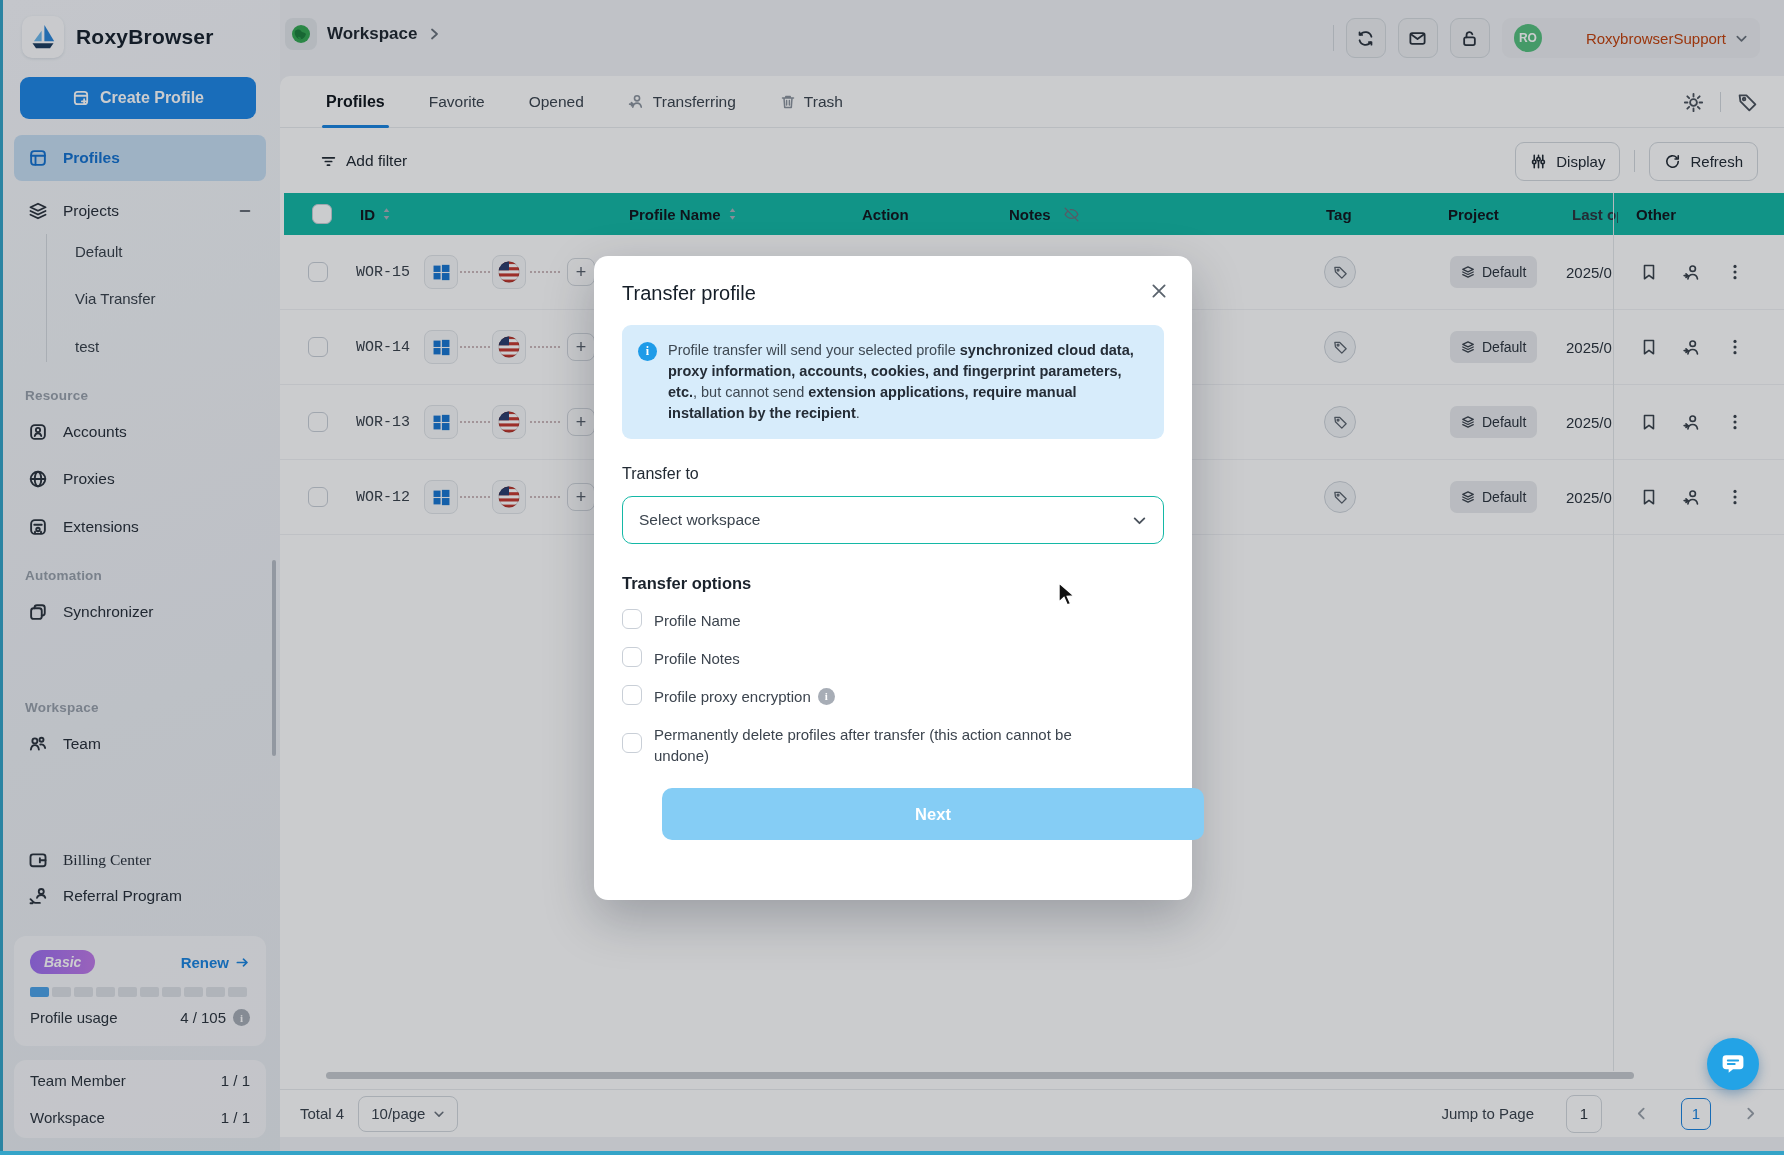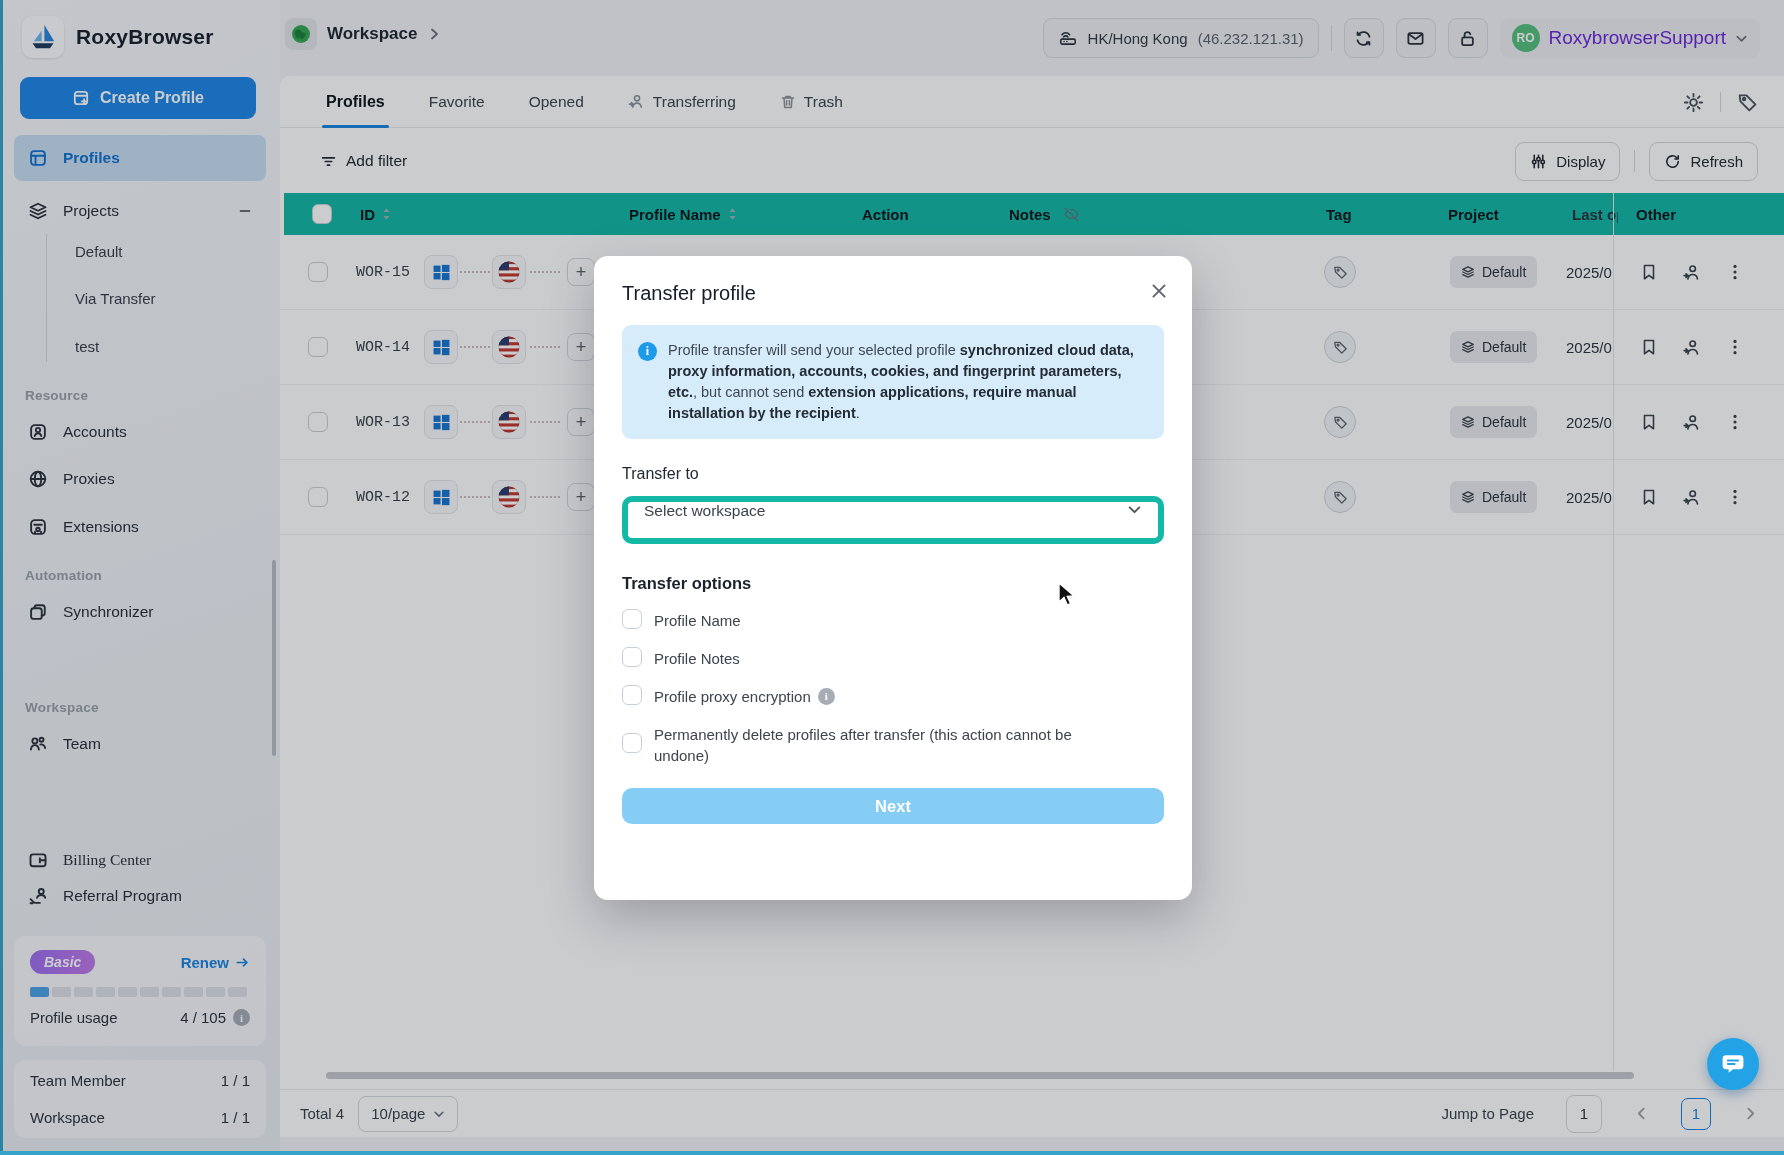--- a/index.html
+++ b/index.html
@@ -42,21 +42,21 @@
   .topbar { position:absolute; left:280px; right:0; top:0; height:76px; z-index:2; }
   .crumb { position:absolute; left:5px; top:18px; display:flex; align-items:center; gap:10px; }
   .globe-chip { width:32px; height:32px; border-radius:8px; background:#e2e6ea; display:flex; align-items:center; justify-content:center; }
   .crumb-label { font-size:17px; font-weight:bold; color:#1f2730; }
   .top-right { position:absolute; right:24px; top:18px; display:flex; align-items:center; gap:12px; }
   .ip-chip { height:40px; border:1px solid #d5dade; background:#edeff2; border-radius:9px; display:flex; align-items:center; gap:10px; padding:0 14px; font-size:15px; color:#333b44; }
   .vline { width:1px; height:26px; background:#d3d8dd; }
   .sq-btn { width:40px; height:40px; border:1px solid #d5dade; background:#edeff2; border-radius:9px; display:flex; align-items:center; justify-content:center; cursor:pointer; }
   .acct-chip { height:40px; border-radius:9px; background:#eceef1; display:flex; align-items:center; gap:9px; padding:0 12px; cursor:pointer; }
   .avatar { width:28px; height:28px; border-radius:50%; background:#55c07e; color:#fff; font-size:12px; font-weight:bold; display:flex; align-items:center; justify-content:center; }
-  .acct-name { font-size:19px; color:#6d28d9; }
+  .acct-name { font-size:15px; color:#c2410c;margin-left:35px; }
 
   
   .main { position:absolute; left:280px; top:76px; right:0; bottom:18px; background:#fff; border-top-left-radius:10px; z-index:1; }
   .tabs-row { position:absolute; left:0; right:0; top:0; height:52px; border-bottom:1px solid #e9ebee; display:flex; align-items:center; padding-left:46px; gap:44px; }
   .tab { display:flex; align-items:center; gap:8px; font-size:15.5px; color:#3c454f; height:52px; cursor:pointer; position:relative; }
   .tab svg { stroke:#8b939d; }
   .tab.active { font-weight:bold; color:#10161d; font-size:16px; }
   .tab.active::after { content:""; position:absolute; left:-4px; right:-4px; bottom:0; height:3px; background:#1a84e0; border-radius:2px; }
   .tabs-icons { position:absolute; right:0; top:0; height:52px; display:flex; align-items:center; gap:16px; padding-right:26px; }
   .filter-row { position:absolute; left:0; right:0; top:53px; height:64px; display:flex; align-items:center; padding:0 26px 0 40px; }
@@ -89,28 +89,28 @@
   
   .overlay { position:absolute; inset:0; background:rgba(8,14,22,.21); z-index:10; }
   .modal { position:absolute; left:594px; top:256px; width:598px; height:644px; background:#fff; border-radius:14px; box-shadow:0 18px 50px rgba(10,20,35,.25); z-index:20; padding:26px 28px; }
   .modal-title { font-size:20px; font-weight:normal; color:#151e28; }
   .modal-close { position:absolute; right:24px; top:26px; cursor:pointer; display:flex; }
   .infobox { margin-top:20px; background:#d7ecfb; border-radius:9px; padding:15px 16px; display:flex; gap:11px; }
   .info-i { flex:0 0 auto; width:19px; height:19px; border-radius:50%; background:#1e9be8; color:#fff; font-size:12px; font-weight:bold; display:flex; align-items:center; justify-content:center; margin-top:2px; font-family:"Liberation Serif",serif; }
   .info-text { font-size:14.5px; line-height:21px; color:#3e4852; width:478px; }
   .info-text b { color:#242c36; }
   .fld-label { margin-top:26px; font-size:16px; color:#222a33; }
-  .select { margin-top:13px; height:48px; border:6px solid #14b8a6; border-radius:10px; display:flex; align-items:flex-start; padding:0 16px; font-size:15.5px; color:#3a434d; cursor:pointer; }
+  .select { margin-top:13px; height:48px; border:1px solid #14b8a6; border-radius:10px; display:flex; align-items:center; padding:0 16px; font-size:15.5px; color:#3a434d; cursor:pointer; }
   .select .chev { margin-left:auto; display:flex; }
   .opt-label { margin-top:30px; font-size:16.5px; font-weight:bold; color:#1a222c; }
   .opt-row { display:flex; align-items:flex-start; gap:12px; margin-top:17px; font-size:15px; color:#3c444e; cursor:pointer; }
   .opt-row .checkbox { flex:0 0 auto; margin-top:-1px; }
   .opt-row.multiline .checkbox { margin-top:9px; }
   .opt-text { line-height:21px; max-width:455px; display:flex; align-items:center; }
-  .next-btn { margin-top:22px; width:100%; height:36px; border:none; border-radius:10px; background:#85cdf5; color:#fff; font-size:16.5px; font-weight:bold; cursor:default; font-family:"Liberation Sans",sans-serif; }
+  .next-btn { margin-top:22px; width:100%; height:52px; border:none; border-radius:10px; background:#85cdf5; color:#fff; font-size:16.5px; font-weight:bold; cursor:default; font-family:"Liberation Sans",sans-serif;margin-left:40px; }
 
   .chat-fab { position:absolute; left:1707px; top:1038px; width:52px; height:52px; border-radius:50%; background:#23a3e6; box-shadow:0 4px 12px rgba(20,90,150,.4); display:flex; align-items:center; justify-content:center; z-index:30; cursor:pointer; }
   .cursor { position:absolute; left:1055px; top:582px; z-index:50; pointer-events:none; }
   svg.sicon { stroke-linecap:round; stroke-linejoin:round; fill:none; }
 </style>
 </head>
 <body>
 
 <div class="app">
 
@@ -274,28 +274,20 @@
             <path d="M7 13c1.5-.5 3 .5 3 2-1.5.8-3-.5-3-2Z" fill="#2ba04c"></path>
           </svg>
       </div>
       <span class="crumb-label">Workspace</span>
       <svg class="sicon" width="14" height="14" viewBox="0 0 14 14" stroke="#6a727c" stroke-width="1.8">
           <path d="M5 2.5 10 7l-5 4.5"></path>
         </svg>
     </div>
 
     <div class="top-right">
-      <div class="ip-chip">
-        <svg class="sicon" width="20" height="20" viewBox="0 0 18 18" stroke="#2b333d" stroke-width="1.4">
-            <rect x="2.5" y="10" width="13" height="4.5" rx="1.2"></rect>
-            <path d="M5.5 12.2h.01M8 12.2h.01M5 8c1-1.2 3-1.2 4 0M3.5 6c2-2.4 5-2.4 7 0"></path>
-          </svg>
-        <span>HK/Hong Kong</span>
-        <span style="color:#59626c">(46.232.121.31)</span>
-      </div>
       <div class="vline"></div>
       <div class="sq-btn">
         <svg class="sicon" width="19" height="19" viewBox="0 0 16 16" stroke="#2b333d" stroke-width="1.5">
             <path d="M13 6.5A5.2 5.2 0 0 0 3.6 5M3 2.8V5h2.2M3 9.5A5.2 5.2 0 0 0 12.4 11M13 13.2V11h-2.2"></path>
           </svg>
       </div>
       <div class="sq-btn">
         <svg class="sicon" width="19" height="19" viewBox="0 0 16 16" stroke="#2b333d" stroke-width="1.5">
             <rect x="2" y="3.5" width="12" height="9" rx="1.5"></rect>
             <path d="m2.5 4.5 5.5 4 5.5-4"></path>

